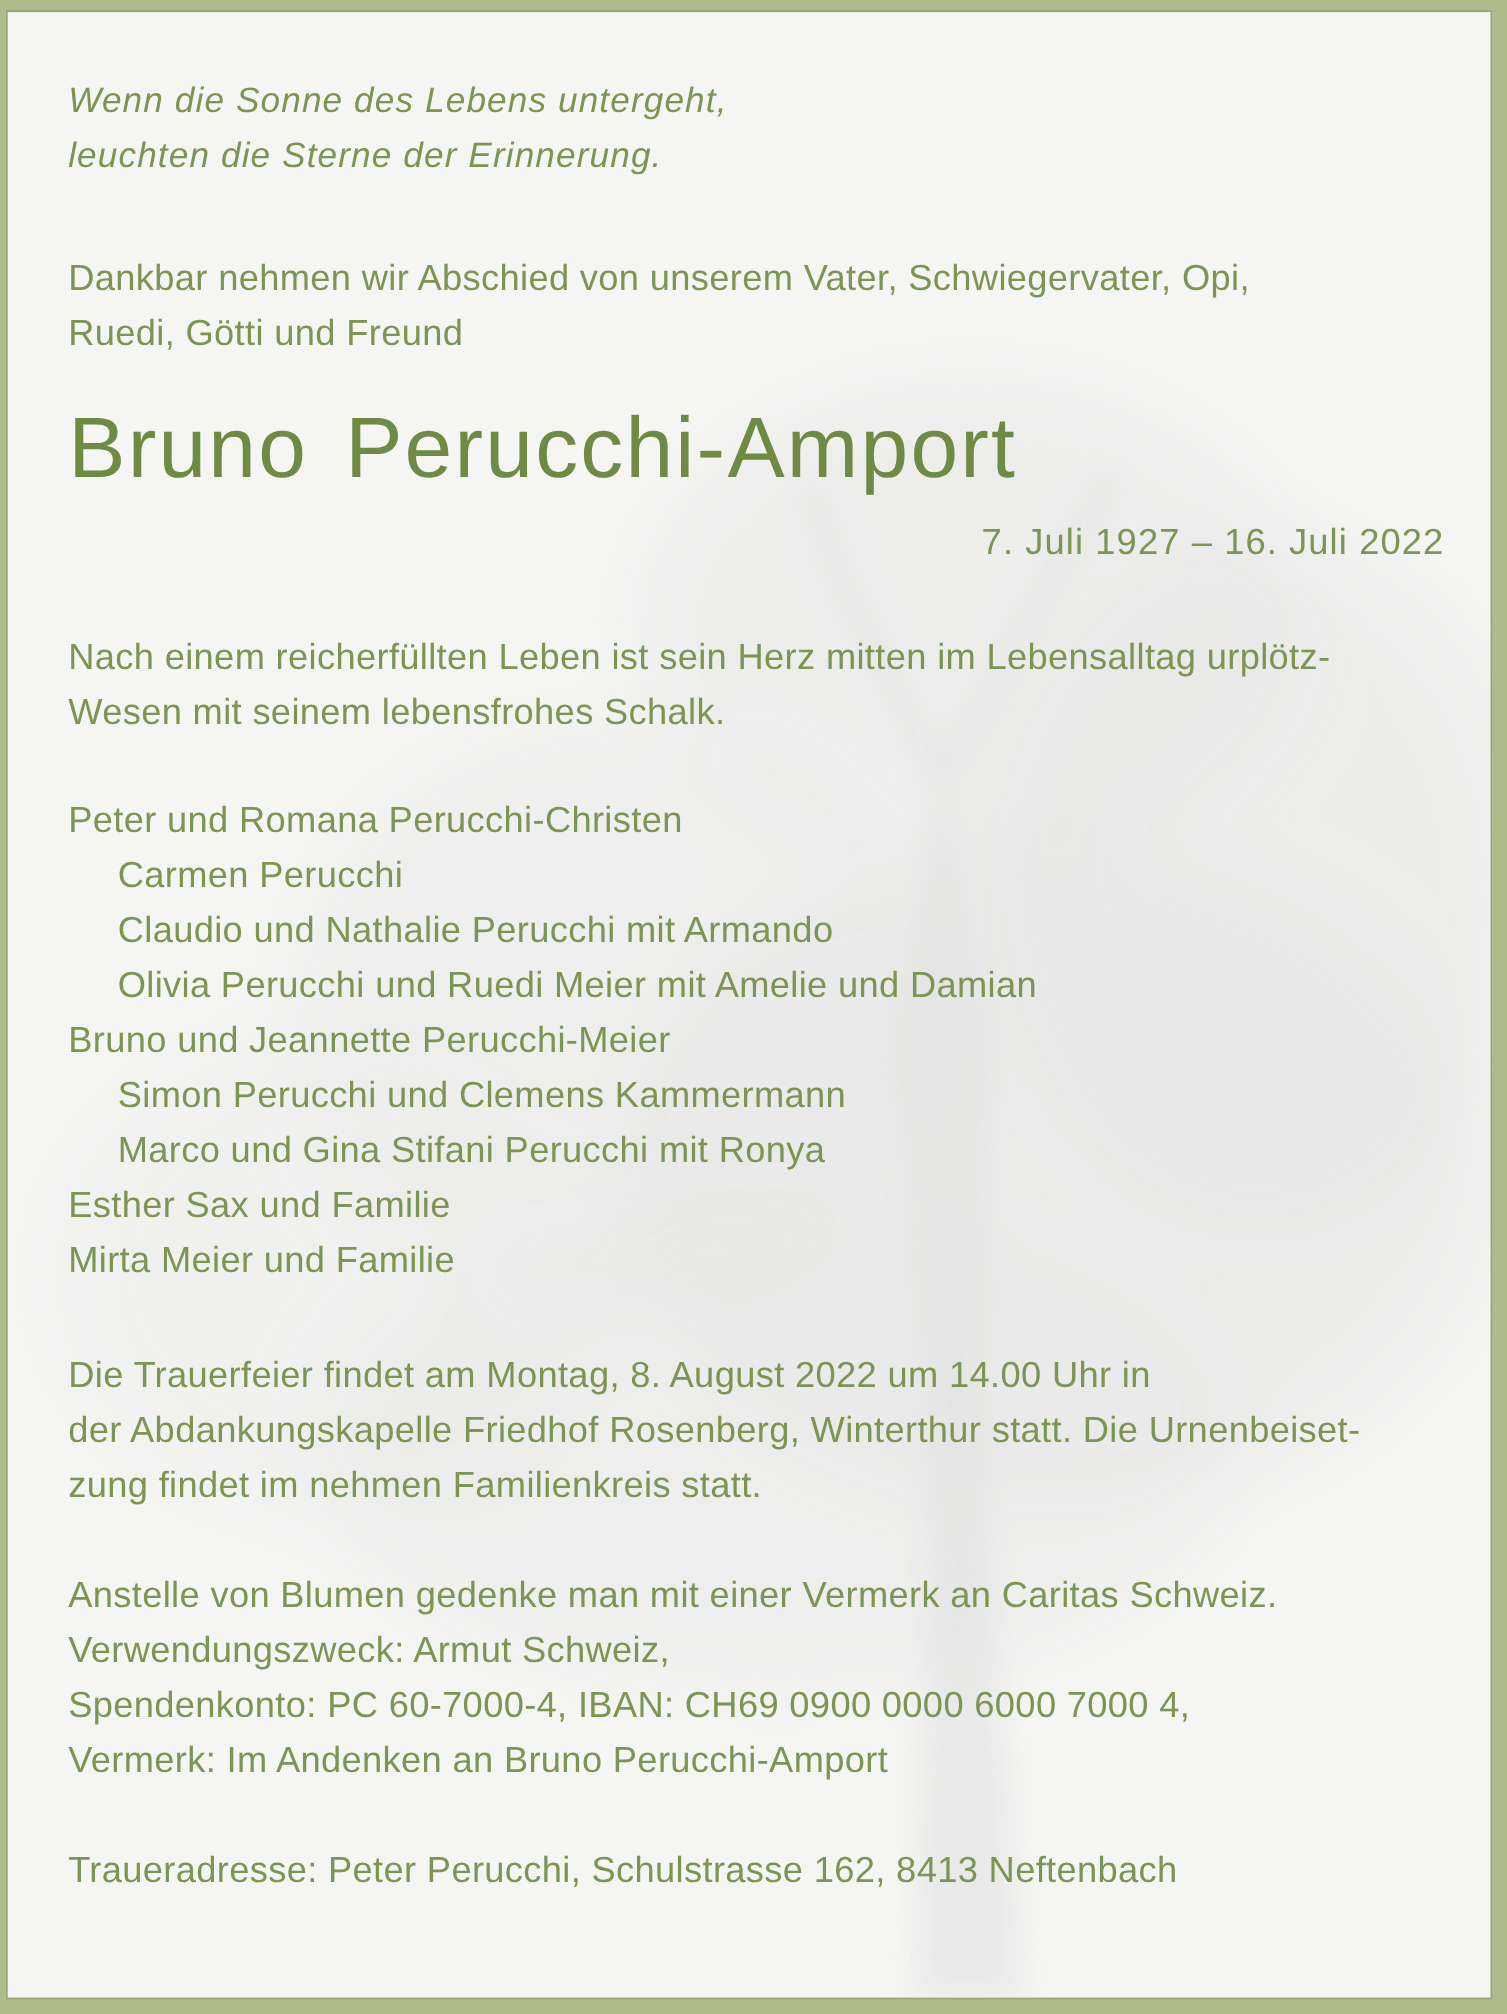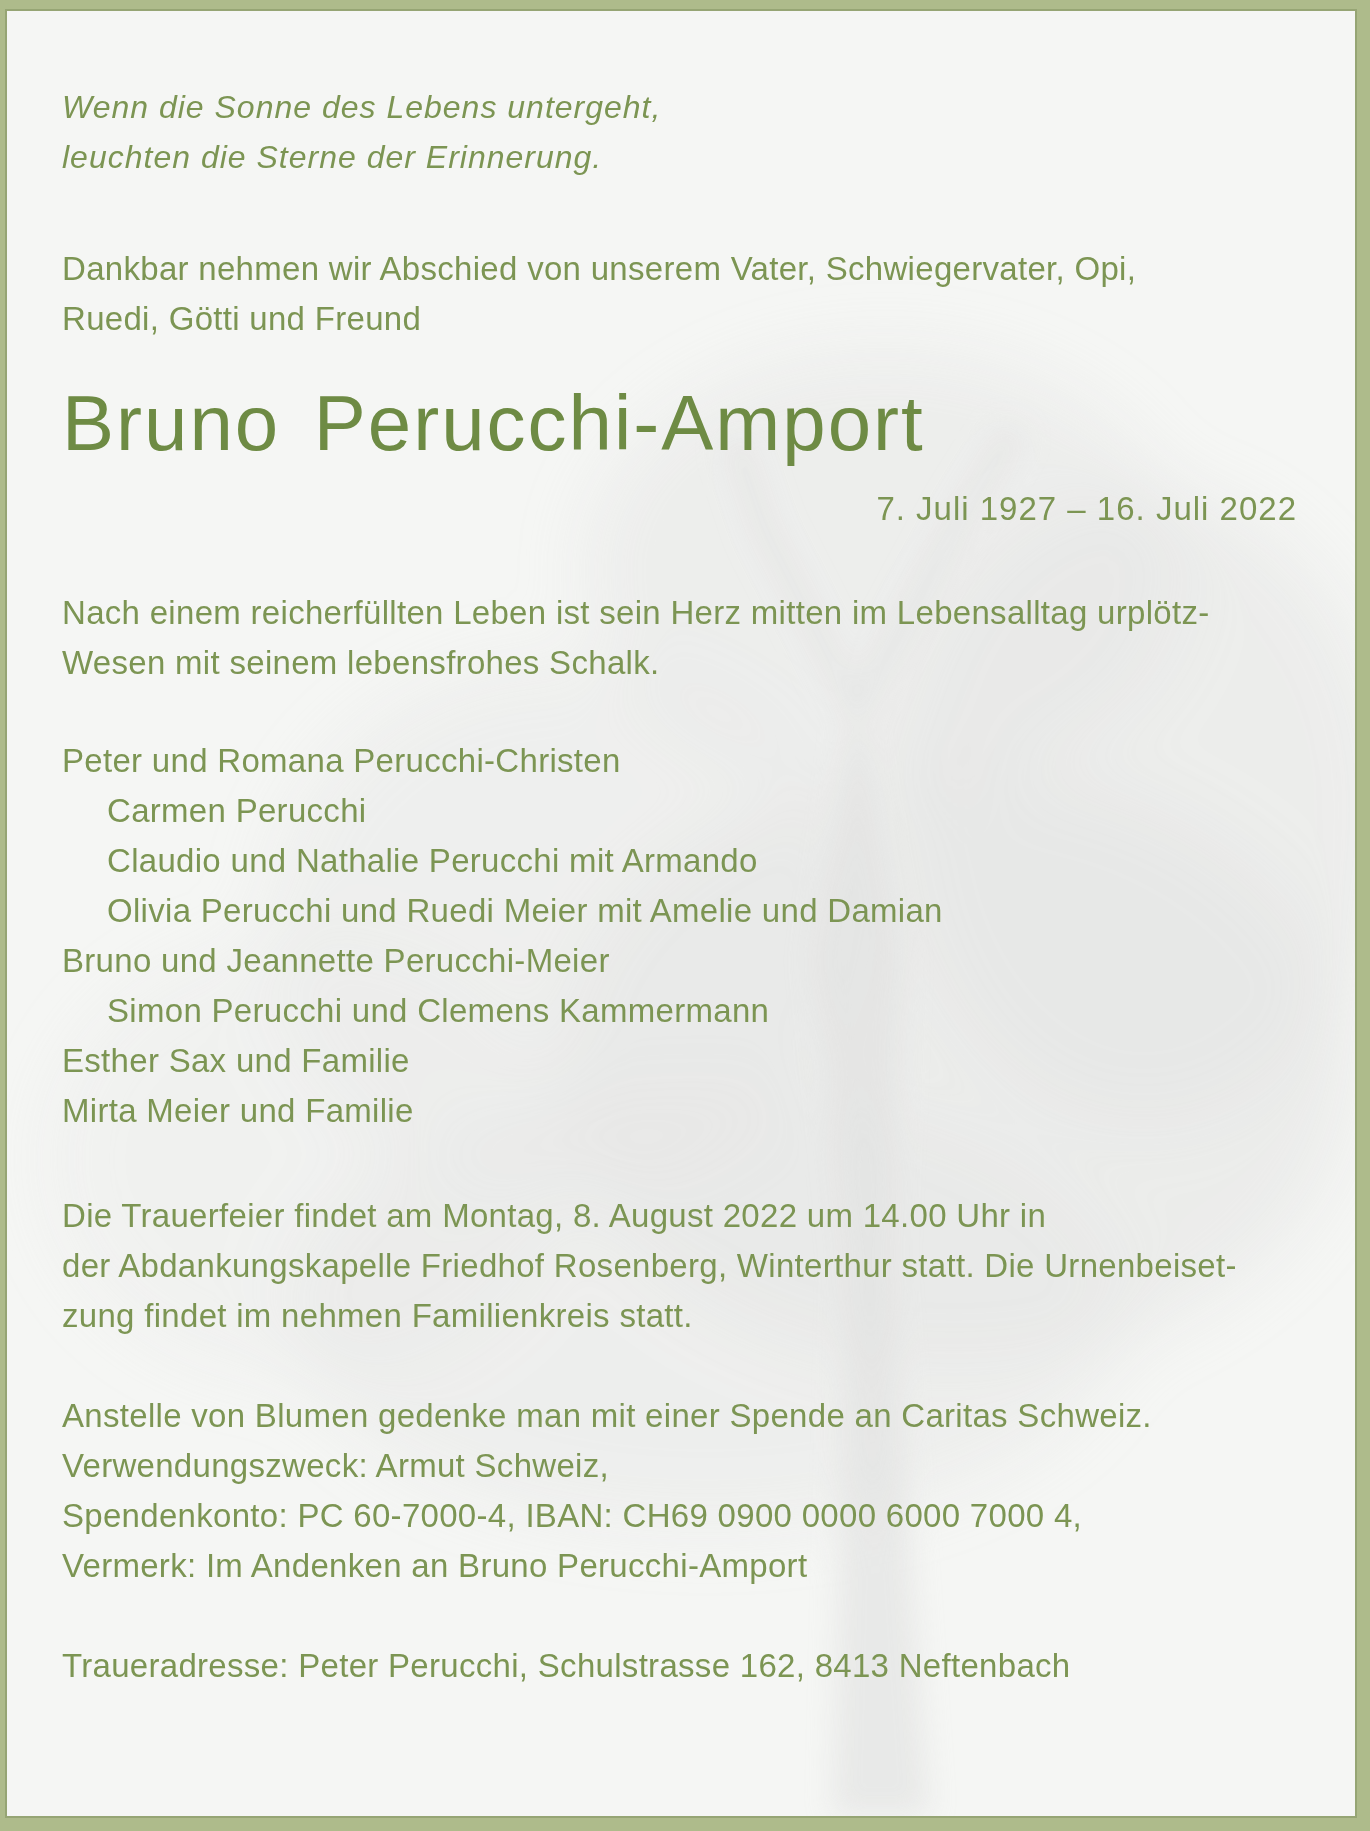--- a/index.html
+++ b/index.html
@@ -29,27 +29,26 @@
     position: absolute;
     inset: 0;
     width: 100%;
     height: 100%;
     opacity: 0.6;
     pointer-events: none;
   }
   .content {
     position: absolute;
     inset: 0;
-    padding: 0 58px 0 55px;
+    padding: 0 42px 0 55px;
     color: var(--text_green, #7c9553);
     font-size: 33px;
     line-height: 50px;
     font-weight: 300;
     letter-spacing: 0.3px;
-    margin-top: 16px;
   }
   .content .line { white-space: nowrap; }
   .poem {
     margin-top: 55px;
     font-style: italic;
     font-size: 32px;
     letter-spacing: 1px;
   }
   .intro { margin-top: 62px; }
   .name {
@@ -125,32 +124,33 @@
       <div class="line">Wesen mit seinem lebensfrohes Schalk.</div>
     </div>
 
     <div class="family">
       <div class="line">Peter und Romana Perucchi-Christen</div>
       <div class="line indent">Carmen Perucchi</div>
       <div class="line indent">Claudio und Nathalie Perucchi mit Armando</div>
       <div class="line indent">Olivia Perucchi und Ruedi Meier mit Amelie und Damian</div>
       <div class="line">Bruno und Jeannette Perucchi-Meier</div>
       <div class="line indent">Simon Perucchi und Clemens Kammermann</div>
+      <div class="line indent">Marco und Gina Stifani Perucchi mit Ronya</div>
       <div class="line">Esther Sax und Familie</div>
       <div class="line">Mirta Meier und Familie</div>
     </div>
 
     <div class="service">
       <div class="line">Die Trauerfeier findet am Montag, 8. August 2022 um 14.00 Uhr in</div>
       <div class="line">der Abdankungskapelle Friedhof Rosenberg, Winterthur statt. Die Urnenbeiset-</div>
       <div class="line">zung findet im nehmen Familienkreis statt.</div>
     </div>
 
     <div class="donation">
-      <div class="line">Anstelle von Blumen gedenke man mit einer Spende an Caritas Schweiz.</div>
+      <div class="line">Anstelle von Blumen gedenke man mit einer Vermerk an Caritas Schweiz.</div>
       <div class="line">Verwendungszweck: Armut Schweiz,</div>
       <div class="line">Spendenkonto: PC 60-7000-4, IBAN: CH69 0900 0000 6000 7000 4,</div>
       <div class="line">Vermerk: Im Andenken an Bruno Perucchi-Amport</div>
     </div>
 
     <div class="address line">Traueradresse: Peter Perucchi, Schulstrasse 162, 8413 Neftenbach</div>
 
   </div>
 </div>
 

